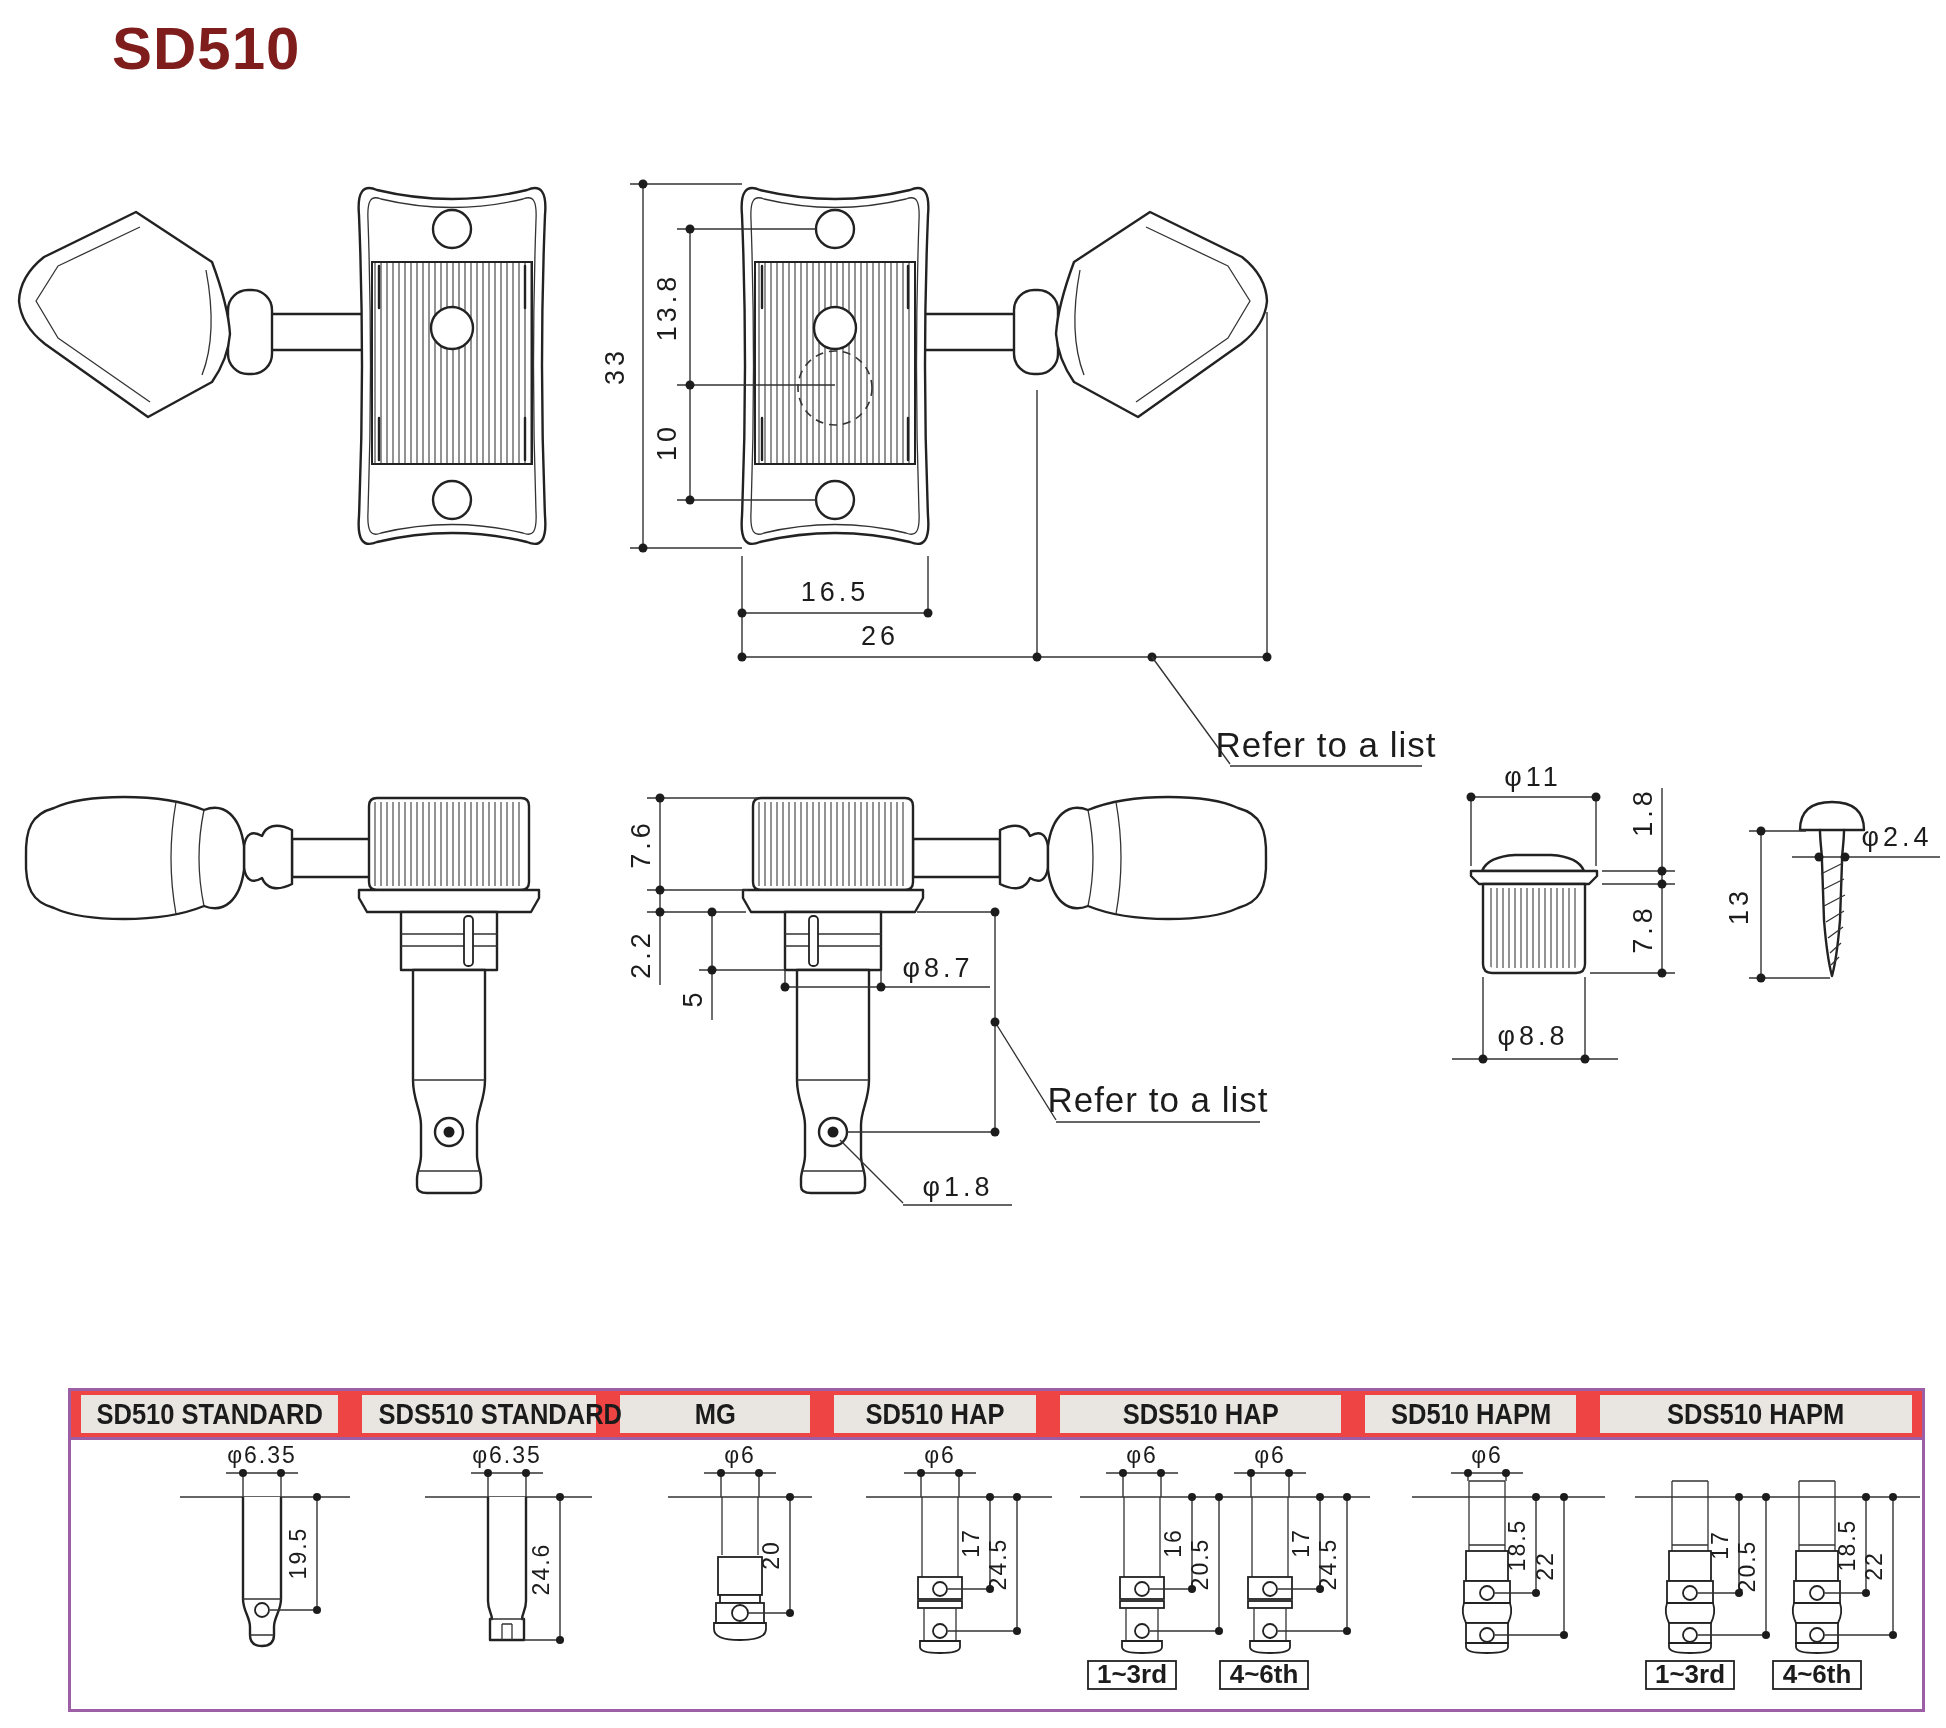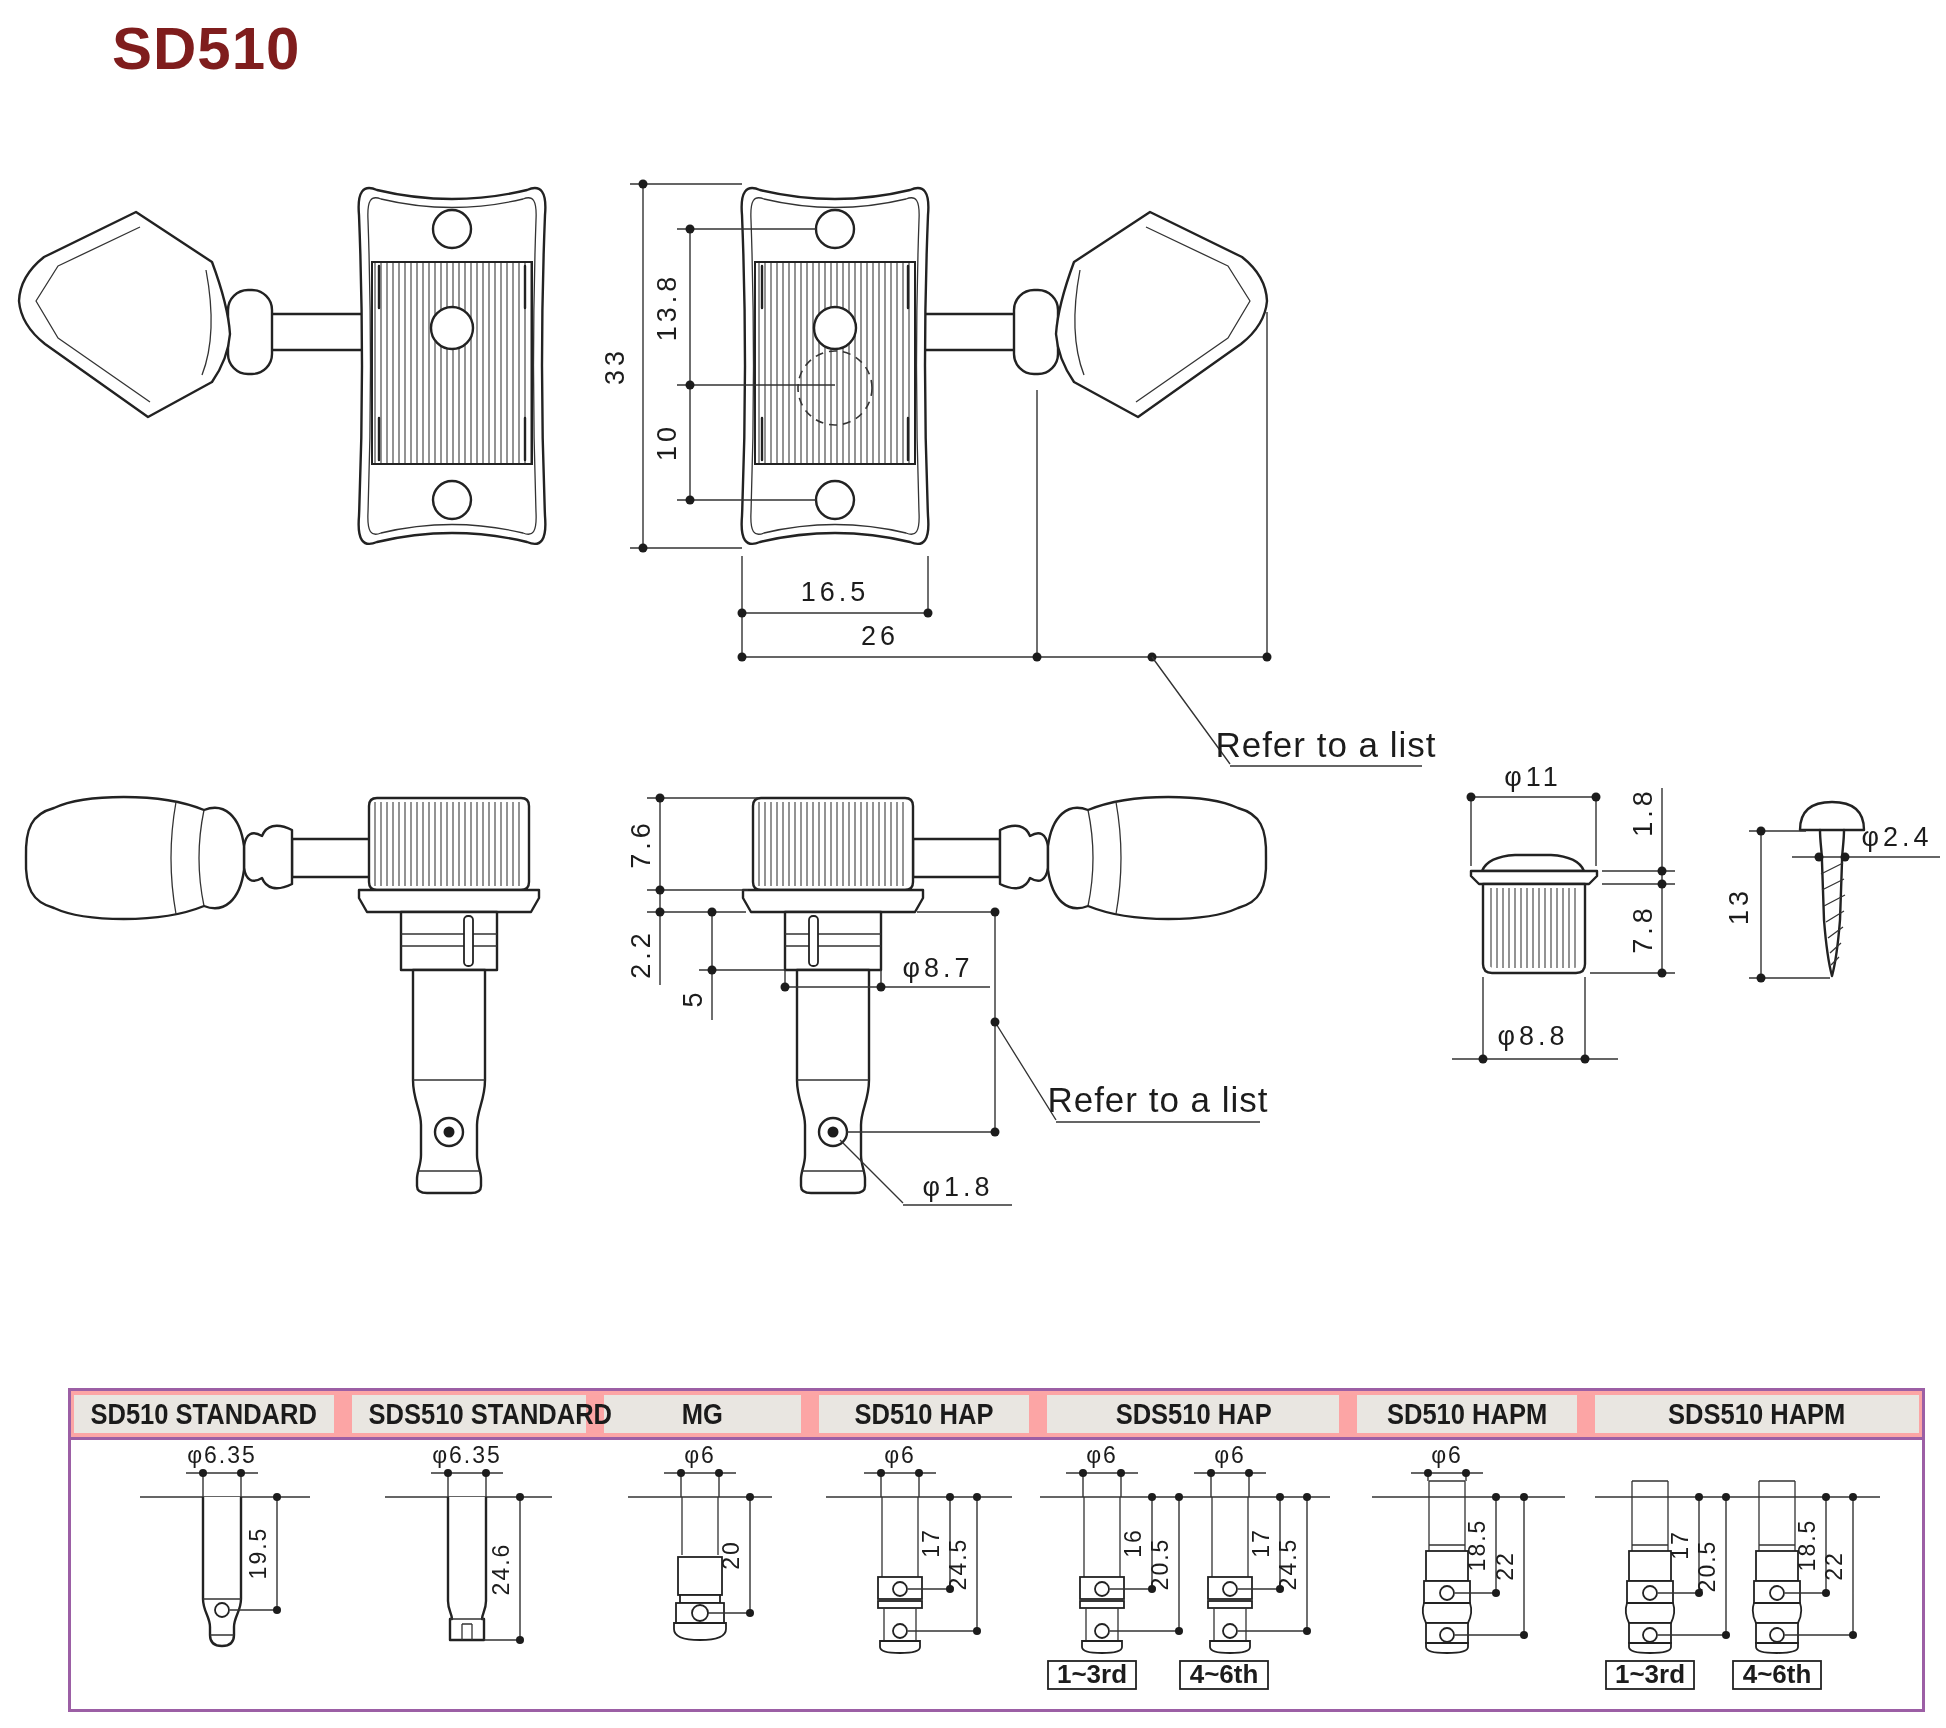--- a/index.html
+++ b/index.html
@@ -15,27 +15,27 @@
   .ln{fill:none;stroke:#222;stroke-width:2.4;stroke-linejoin:round;stroke-linecap:round;}
   .lnt{fill:none;stroke:#333;stroke-width:1.3;stroke-linejoin:round;}
   .wht{fill:#ffffff;stroke:#222;stroke-width:2.4;stroke-linejoin:round;}
   .whtt{fill:#ffffff;stroke:#222;stroke-width:1.8;}
   .dln{fill:none;stroke:#333;stroke-width:1.4;}
   .dot{fill:#1c1c1c;}
   .dash{fill:none;stroke:#333;stroke-width:1.6;stroke-dasharray:8 6;}
   
   #spec-table{position:absolute;left:68px;top:1388px;width:1857px;height:324px;
       box-sizing:border-box;border:3px solid #9c5fa5;background:#fff;}
-  #spec-head{display:flex;gap:18px;padding:4px 3px;border-bottom:3px solid #9c5fa5;background:#fca5a5;}
+  #spec-head{display:flex;gap:24px;padding:4px 10px;border-bottom:3px solid #9c5fa5;background:#ef4444;}
   .hcell{background:#e9e6e1;height:38px;line-height:38px;text-align:center;
       font-weight:bold;font-size:29px;color:#1b1b1b;white-space:nowrap;}
   .hcell span{display:inline-block;transform:scaleX(0.88);}
   .w1{width:273px}.w2{width:234px}.w3{width:208px}.w4{width:221px}
   .w5{width:307px}.w6{width:231px}.w7{width:341px}
-  #spec-body{position:relative;width:1639px;height:266px;}
+  #spec-body{position:relative;width:1639px;height:266px;padding-left:40px;}
 </style>
 </head>
 <body>
 <div id="page">
 
 <div id="title">SD510</div>
 
 <svg width="1946" height="1380" viewBox="0 0 1946 1380" style="position:absolute;left:0;top:0;">
   <defs>
     <pattern id="kn" width="6" height="12" patternUnits="userSpaceOnUse">

